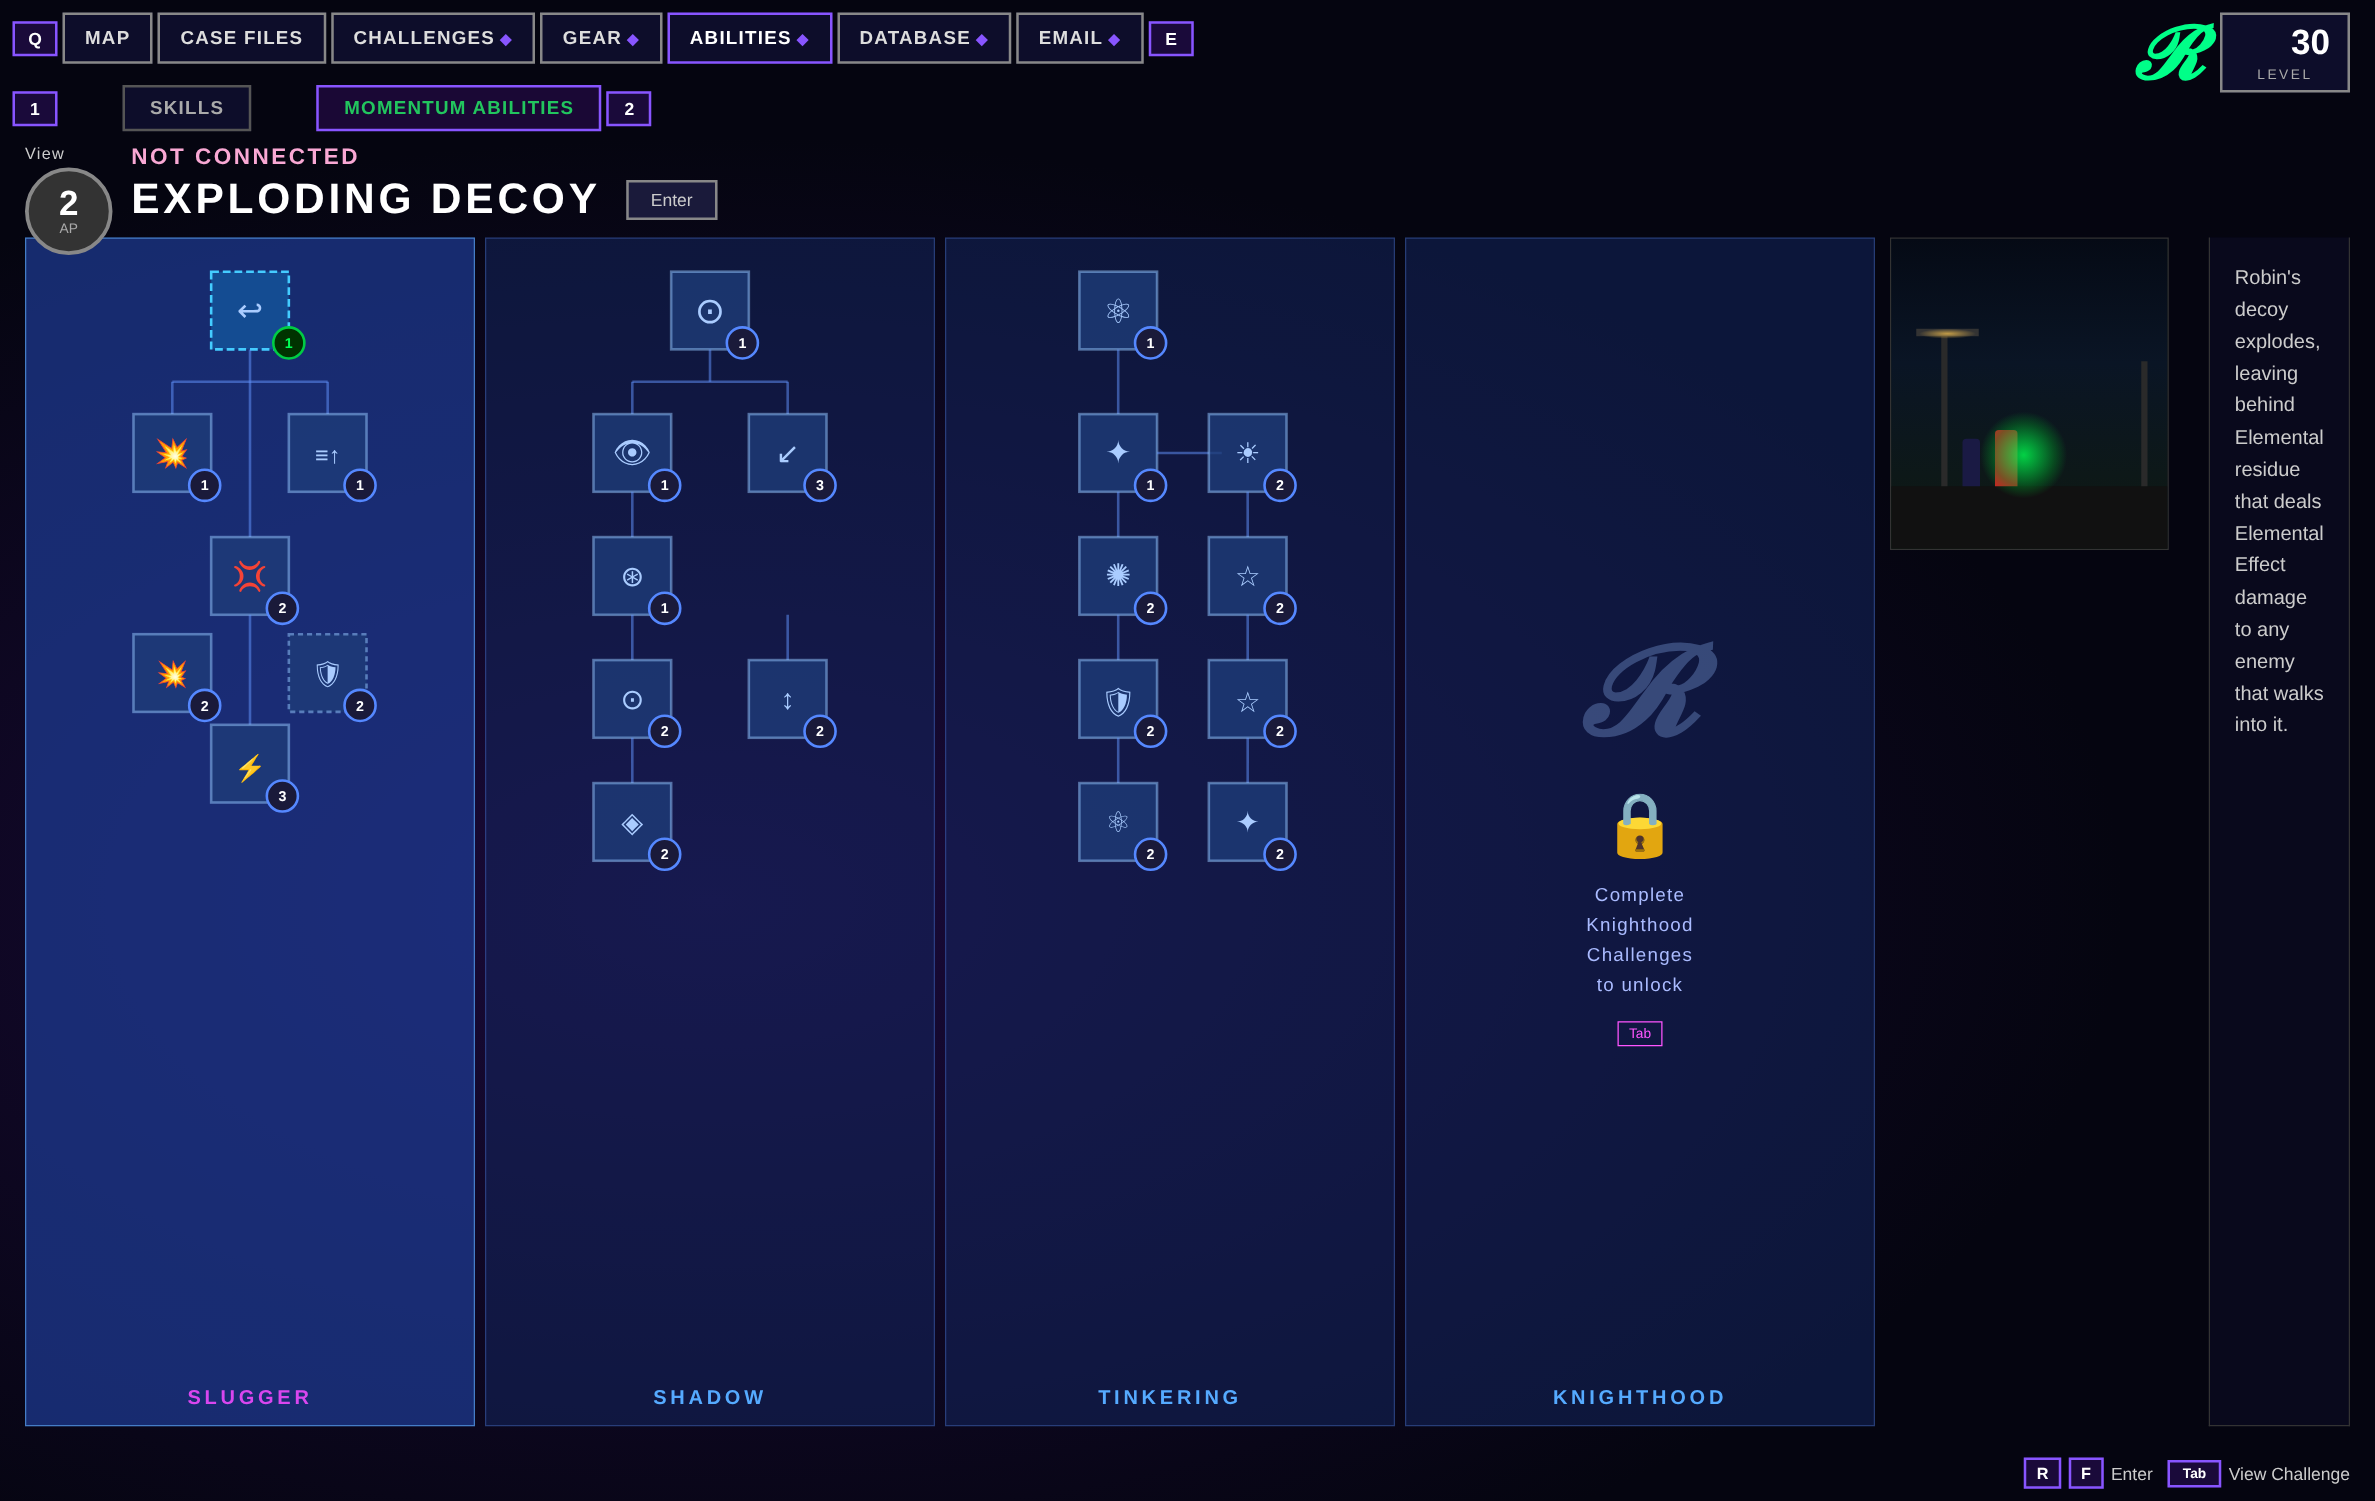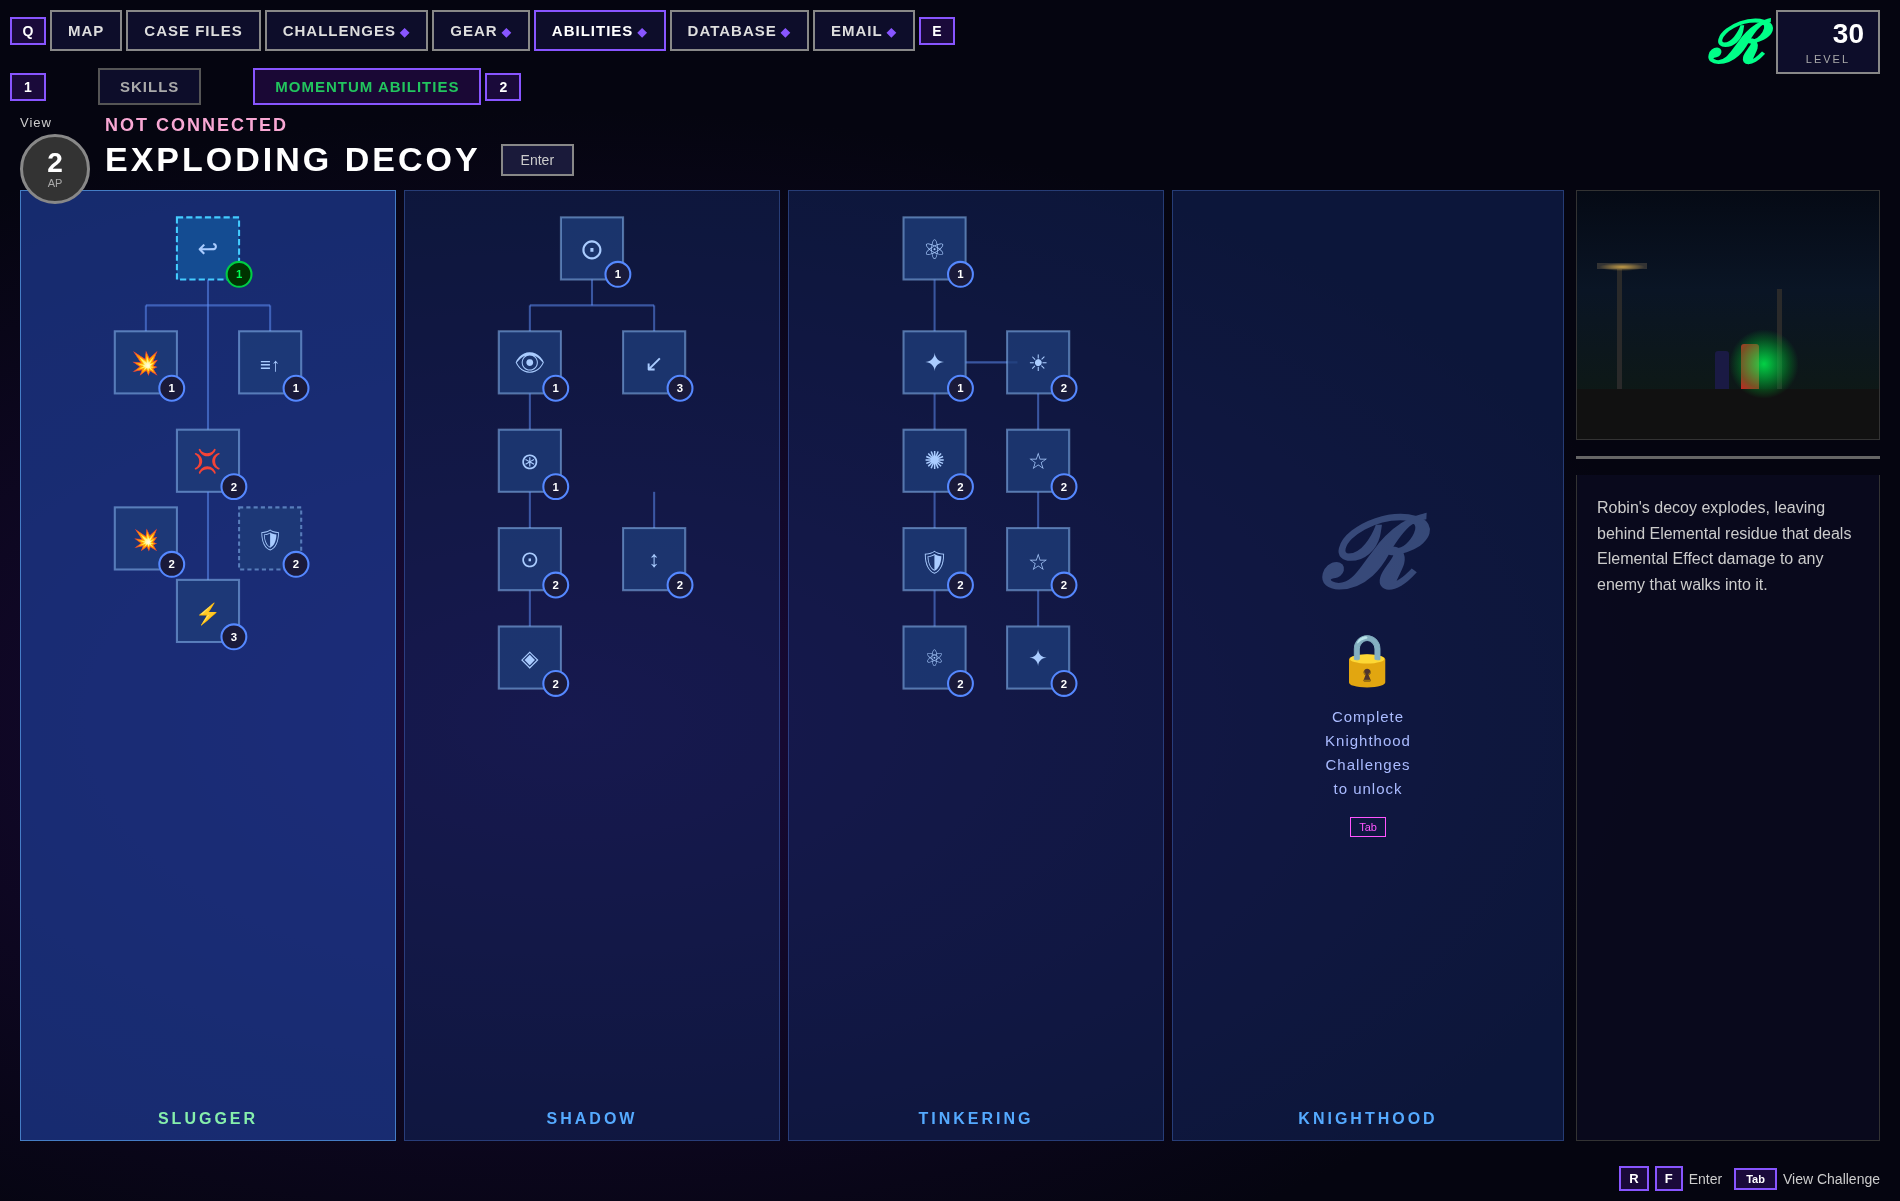--- a/index.html
+++ b/index.html
@@ -260,21 +260,21 @@
     .tree-panel-label {
       position: absolute;
       bottom: 12px;
       font-size: 16px;
       font-weight: bold;
       letter-spacing: 3px;
       color: #55aaff;
     }
 
     .tree-panel.active .tree-panel-label {
-      color: #86efac;
+      color: #d946ef;
     }
 
     
     .knighthood-panel {
       flex: 1;
       border: 1px solid rgba(100, 150, 255, 0.3);
       background: rgba(20, 40, 100, 0.5);
       display: flex;
       flex-direction: column;
       align-items: center;
@@ -314,23 +314,23 @@
       display: inline-block;
     }
 
     .knighthood-panel .tree-panel-label {
       position: absolute;
       bottom: 12px;
     }
 
     
     .right-panel {
-      width: 304px;
-      display: flex;
-      flex-direction: column;
+      width: 368px;
+      display: flex;
+      flex-direction: row;
       gap: 16px;
     }
 
     .skill-image {
       width: 100%;
       height: 250px;
       background: linear-gradient(135deg, #0a1520 0%, #1a2a20 50%, #0a1015 100%);
       overflow: hidden;
       position: relative;
       border: 1px solid #333;

